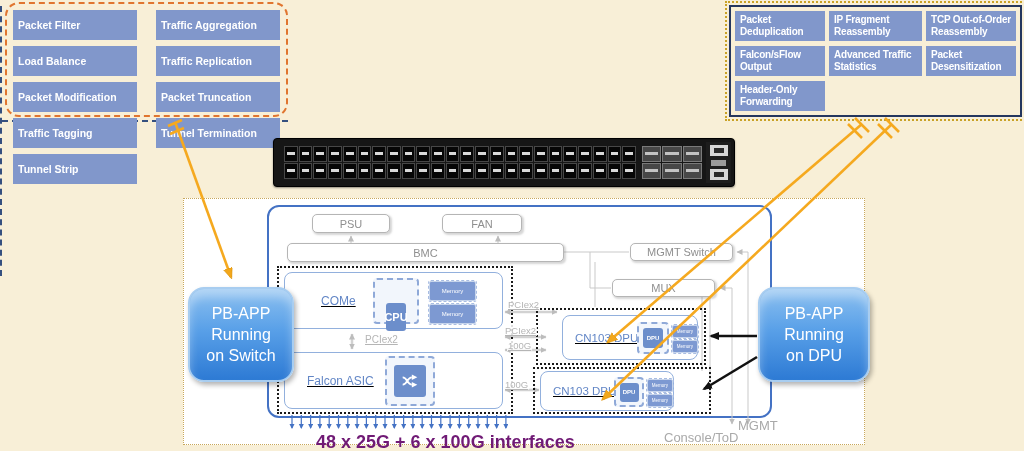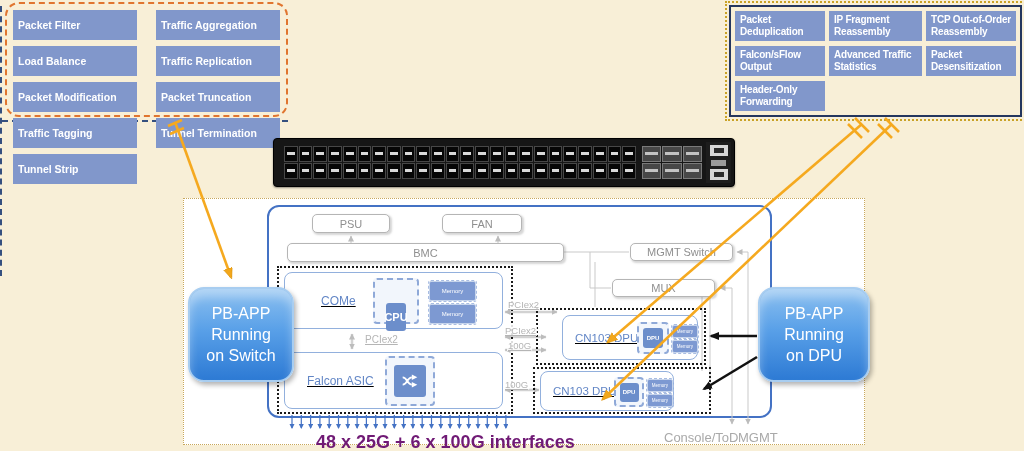--- a/index.html
+++ b/index.html
@@ -296,21 +296,21 @@
   </div>
 
   <div class="wlabel" style="left:364px;top:334px;font-size:10px;">PCIex2</div>
   <div class="wlabel" style="left:507px;top:299px;">PCIex2</div>
   <div class="wlabel" style="left:504px;top:325px;">PCIex2</div>
   <div class="wlabel" style="left:507px;top:340px;">100G</div>
   <div class="wlabel" style="left:504px;top:379px;">100G</div>
 
   <div class="iflabel" style="left:316px;top:432px;">48 x 25G + 6 x 100G interfaces</div>
   <div class="glabel" style="left:664px;top:430px;text-align:right;">Console/ToD</div>
-  <div class="glabel" style="left:738px;top:430px;">MGMT</div>
+  <div class="glabel" style="left:738px;top:418px;">MGMT</div>
 
   <div class="callout" style="left:188px;top:287px;width:102px;height:91px;">
     <span>PB-APP</span>
     <span>Running</span>
     <span>on Switch</span>
   </div>
   <div class="callout" style="left:758px;top:287px;width:108px;height:91px;">
     <span>PB-APP</span>
     <span>Running</span>
     <span>on DPU</span>

